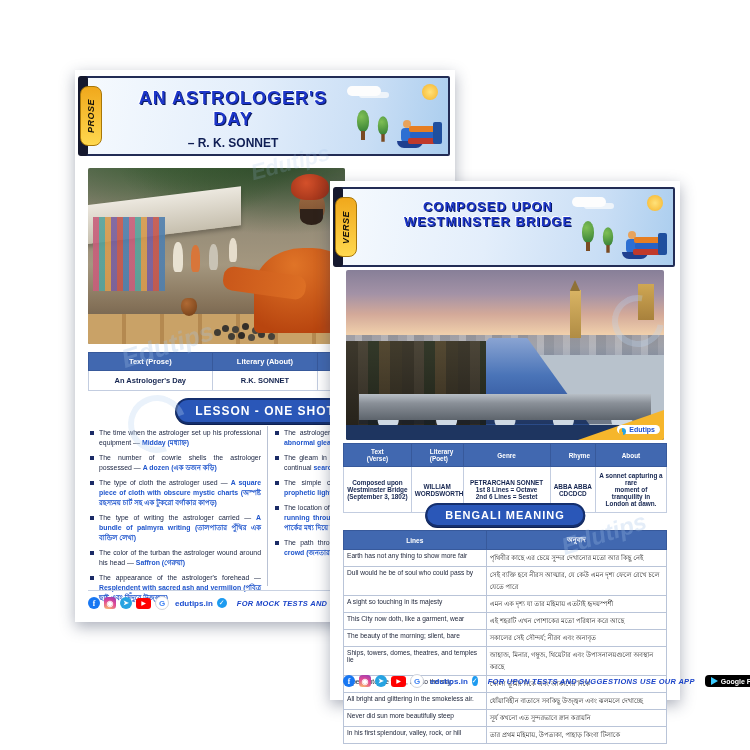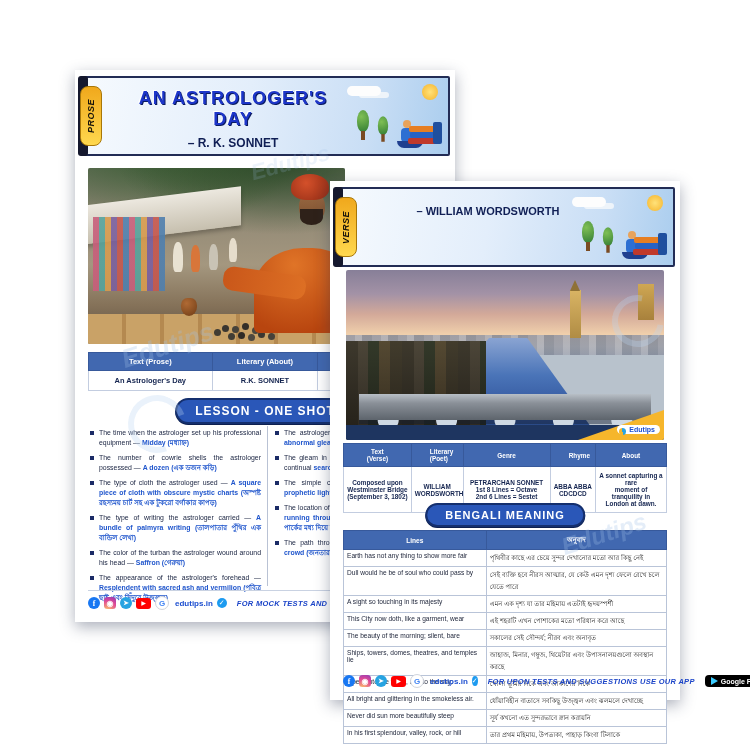--- a/index.html
+++ b/index.html
@@ -279,21 +279,21 @@
       <span class="verified">✓</span>
       <span class="tagline">FOR MOCK TESTS AND SUGGESTIONS</span>
     </div>
   </div>
 
   <div class="page page-verse">
     <div class="hdr">
       <div class="hdr-strip"></div>
       <div class="tab">VERSE</div>
       <div class="hdr-text">
-        <div class="hdr-author">– WILLIAM WORDSWORTH</div>
+        <div class="hdr-title">COMPOSED UPON WESTMINSTER BRIDGE</div>
       </div>
       <div class="hdr-art">
         <div class="sun"></div>
         <div class="cloud"></div>
         <div class="tree t1"></div>
         <div class="tree t2"></div>
         <div class="person"></div>
         <div class="boat"></div>
         <div class="books">
           <div class="bk bk1"></div>

